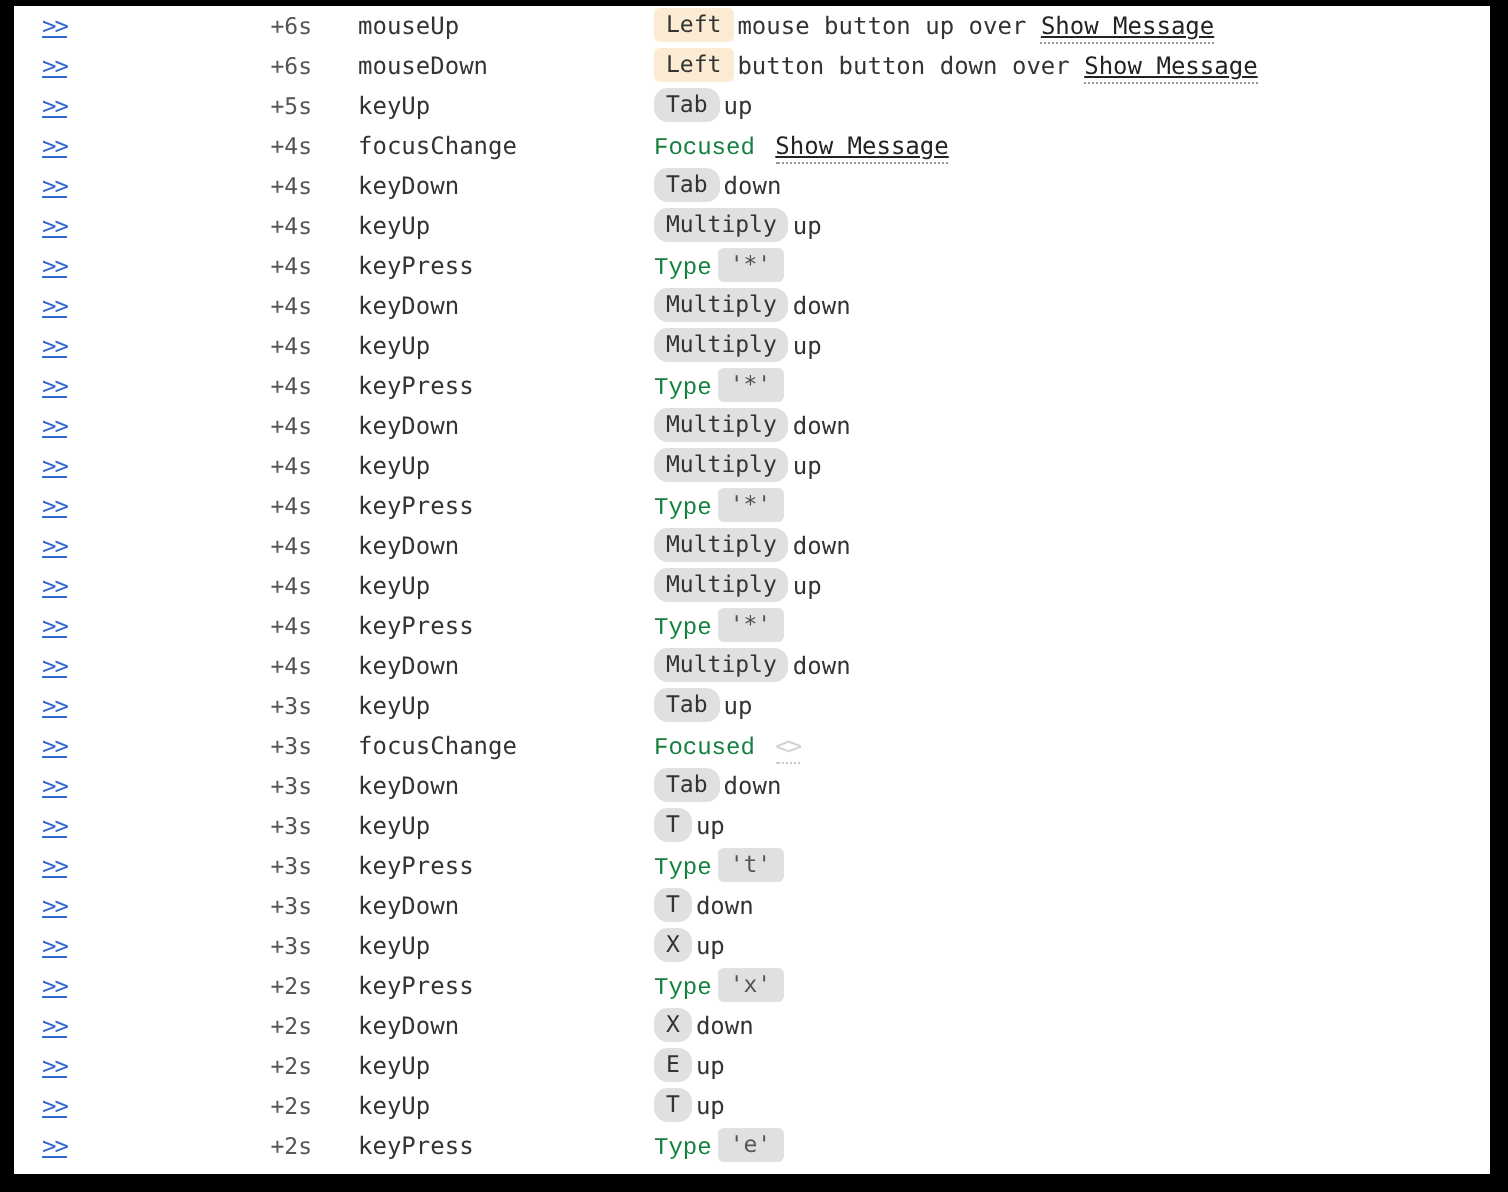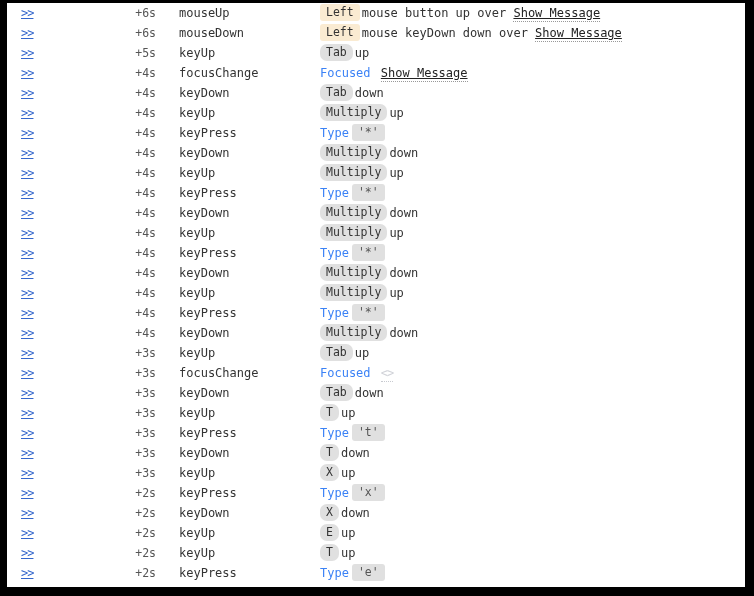--- a/index.html
+++ b/index.html
@@ -77,21 +77,21 @@
     left: 172px;
     top: 0;
     color: #333333;
     font-size: 12px;
     text-align: center;
   }
 
   
   .col-detail {
     position: absolute;
-    left: 313px;
+    left: 320px;
     top: 0;
     color: #333333;
     font-size: 12px;
     text-align: center;
   }
 
   .badge {
     display: inline-block;
     padding: 1px 6px;
     border-radius: 3px;
@@ -110,22 +110,23 @@
   .badge-char {
     background: #e0e0e0;
     color: #555555;
   }
 
   .detail-word {
     color: #333333;
     padding-left: 2px;
   }
   .detail-prefix {
-    color: #3b82f6;
+    color: #15803d;
     padding-right: 3px;
+    font-family: Liberation Mono, monospace;
   }
 
   .target-ref {
     color: #222222;
     text-decoration: underline;
     border-bottom: 1px dotted #999999;
     padding-bottom: 1px;
   }
   .target-anon {
     color: #d0d2d8;
@@ -143,21 +144,21 @@
         <div class="log-row">
           <div class="col-replay"><span class="replay-link">&gt;&gt;</span></div>
           <div class="col-time">+6s</div>
           <div class="col-event">mouseUp</div>
           <div class="col-detail"><span class="badge badge-mouse">Left</span><span class="detail-word">mouse button up over</span> <span class="target-ref">Show Message</span></div>
         </div>
         <div class="log-row">
           <div class="col-replay"><span class="replay-link">&gt;&gt;</span></div>
           <div class="col-time">+6s</div>
           <div class="col-event">mouseDown</div>
-          <div class="col-detail"><span class="badge badge-mouse">Left</span><span class="detail-word">mouse keyDown down over</span> <span class="target-ref">Show Message</span></div>
+          <div class="col-detail"><span class="badge badge-mouse">Left</span><span class="detail-word">button button down over</span> <span class="target-ref">Show Message</span></div>
         </div>
         <div class="log-row">
           <div class="col-replay"><span class="replay-link">&gt;&gt;</span></div>
           <div class="col-time">+5s</div>
           <div class="col-event">keyUp</div>
           <div class="col-detail"><span class="badge badge-key">Tab</span><span class="detail-word">up</span></div>
         </div>
         <div class="log-row">
           <div class="col-replay"><span class="replay-link">&gt;&gt;</span></div>
           <div class="col-time">+4s</div>

